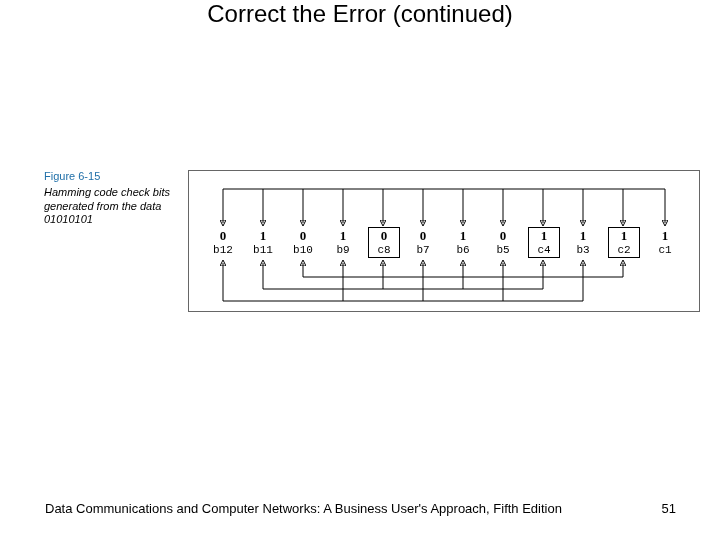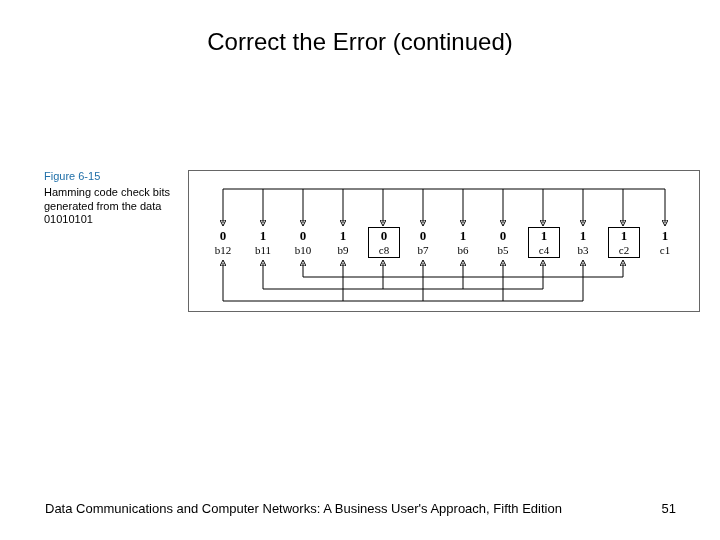--- a/index.html
+++ b/index.html
@@ -8,21 +8,20 @@
     width: 720px;
     height: 540px;
     background: #fff;
     font-family: Arial, Helvetica, sans-serif;
     position: relative;
     overflow: hidden;
   }
   .title {
     text-align: center;
     font-size: 24px;
-    padding-top: 28px;
     color: #000;
   }
   .figure-block {
     position: absolute;
     top: 170px;
     left: 44px;
     width: 632px;
   }
   .fig-caption {
     position: absolute;
@@ -33,20 +32,21 @@
     line-height: 1.25;
     color: #000;
   }
   .fig-caption .fig-num {
     color: #1f6fa8;
     font-weight: normal;
     display: block;
     margin-bottom: 2px;
   }
   .fig-caption .fig-text {
+    font-style: italic;
     display: block;
   }
   .diagram {
     position: absolute;
     top: 0;
     left: 144px;
     width: 510px;
     height: 140px;
     border: 1px solid #666;
     background: #fff;
@@ -61,21 +61,21 @@
   .bit {
     position: absolute;
     top: 0;
     width: 30px;
     text-align: center;
     font-family: "Times New Roman", serif;
     font-size: 12px;
     line-height: 1.1;
   }
   .bit .val { display:block; font-weight: bold; font-size: 13px; }
-  .bit .lbl { display:block; font-size: 11px; margin-top:1px;}
+  .bit .lbl { display:block; font-size: 11px; margin-top:1px;font-family:Liberation Mono, monospace;}
   .bit.boxed {
     border: 1px solid #000;
     padding: 1px 0;
     top: -2px;
   }
   .bit.shield::before {
     content: "";
     position: absolute;
     top: -7px;
     left: 3px;

